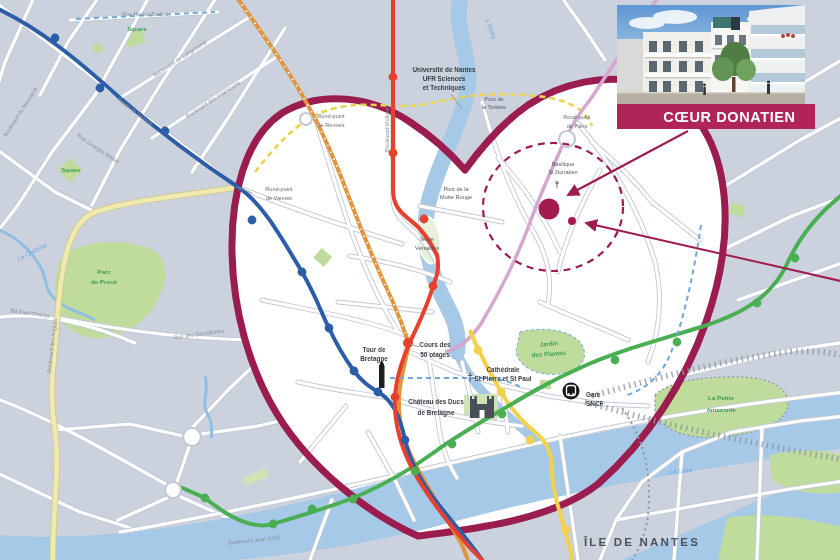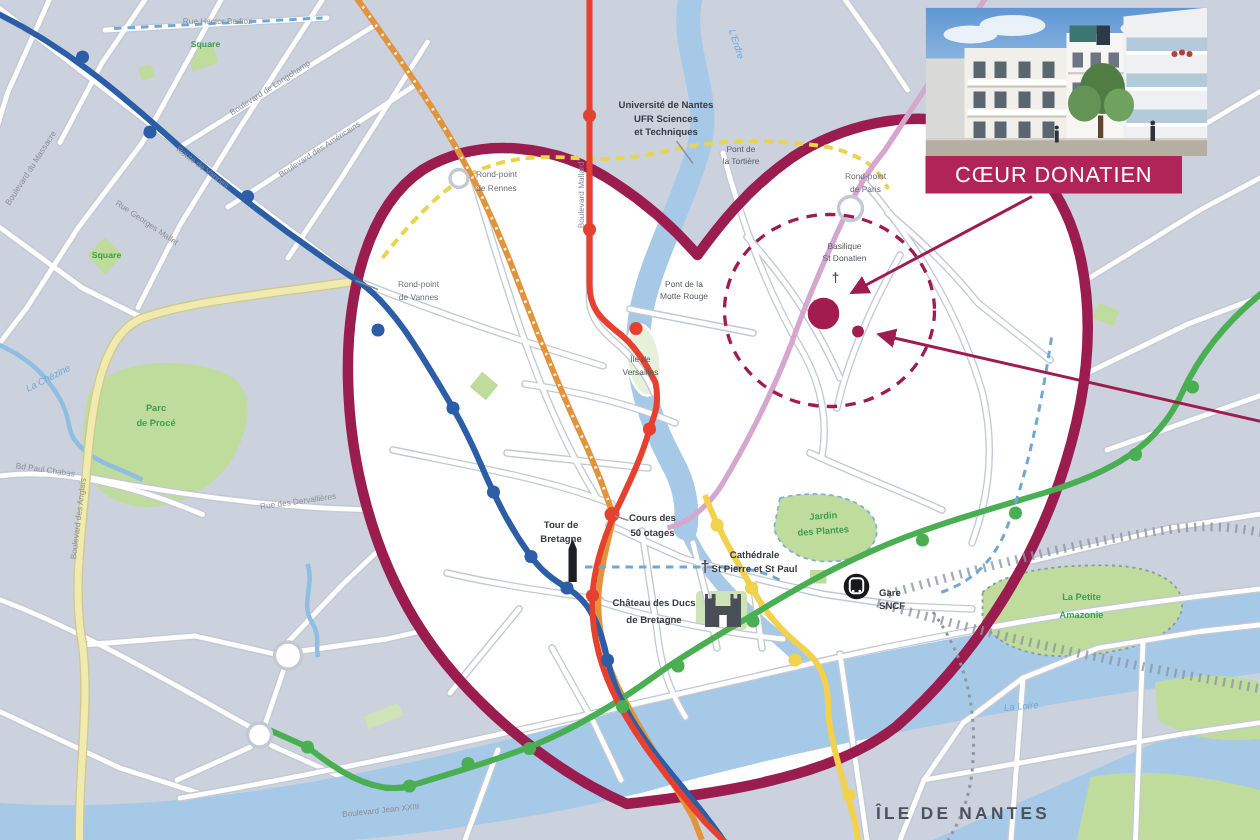--- a/index.html
+++ b/index.html
@@ -2,22 +2,22 @@
 <html><head>
 <meta charset="utf-8">
 <style>
   html,body{margin:0;padding:0;background:#fff;}
   .stage{position:relative;width:840px;height:560px;overflow:hidden;
          font-family:"Liberation Sans",sans-serif;background:#CBD2DD;}
   .stage svg.map{position:absolute;left:0;top:0;}
   
   .photo-card{position:absolute;left:617px;top:5px;width:188px;height:99px;overflow:hidden;}
   .banner{position:absolute;left:617px;top:104px;width:171px;height:25px;background:#B02458;
-          color:#fff;font-weight:normal;font-size:14.5px;letter-spacing:.6px;
-          display:flex;align-items:center;justify-content:center;}
+          color:#fff;font-weight:bold;font-size:14.5px;letter-spacing:.6px;
+          display:flex;align-items:center;justify-content:center;padding-left:27px;}
   
   text{font-family:"Liberation Sans",sans-serif;fill:#4a4d55;}
   .poi{font-size:6.4px;font-weight:bold;fill:#3a3d44;}
   .poi2{font-size:5.6px;fill:#555a63;}
   .rp{font-size:5.6px;fill:#6a6f78;}
   .grn{font-size:6.2px;font-weight:bold;fill:#3f9e52;}
   .grn2{font-size:5.8px;font-weight:bold;fill:#3f9e52;}
   .wat{font-size:6.4px;font-style:italic;fill:#6FA8D8;}
   .street{font-size:5.5px;fill:#8a8f99;}
   .big{font-size:11.5px;font-weight:600;letter-spacing:2.2px;fill:#4d525c;}

